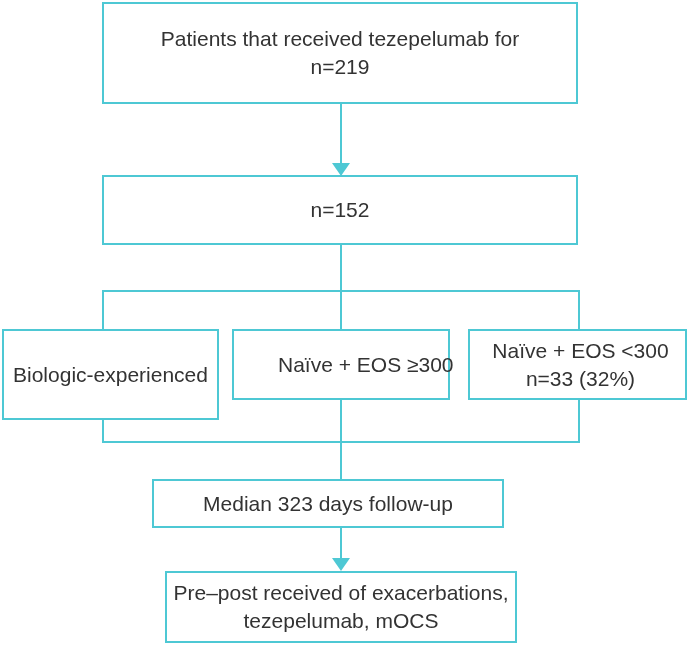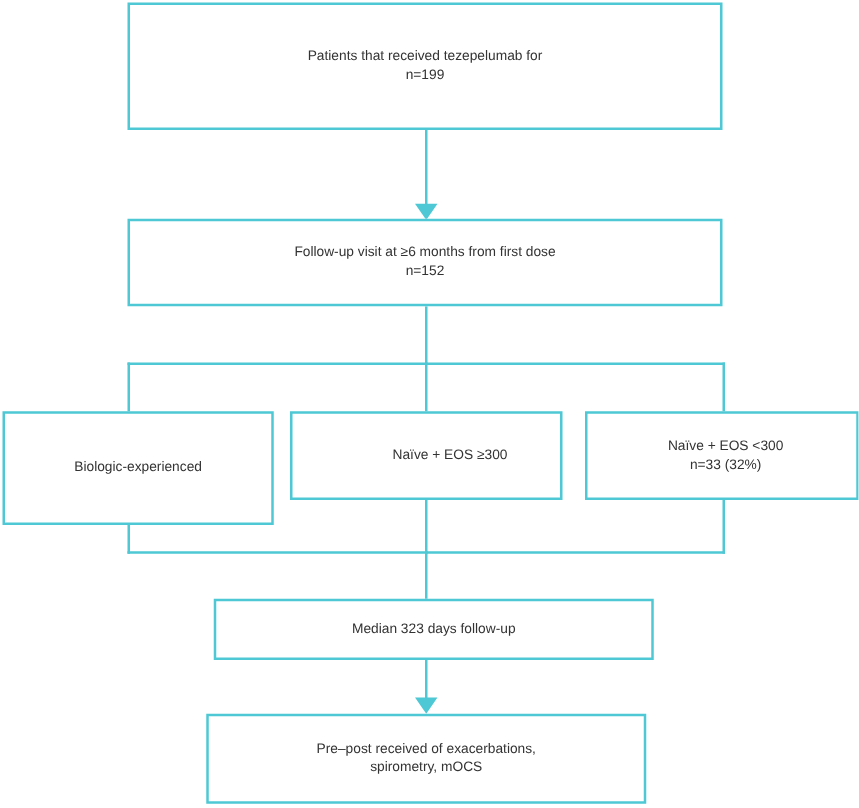--- a/index.html
+++ b/index.html
@@ -20,40 +20,40 @@
   .node {
     position: absolute;
     box-sizing: border-box;
     border: 2px solid #4ec8d4;
     background: #ffffff;
     display: flex;
     align-items: center;
     justify-content: center;
     text-align: center;
     color: #333333;
-    font-size: 11px;
+    font-size: 21px;
     line-height: 1.33;
     padding: 2px 6px;
     z-index: 2;
   }
   .node .lines {
     width: 100%;
   }
   .node .ln {
     display: block;
     white-space: nowrap;
   }
 
   
   #node-cohort     { left: 102px; top: 2px;   width: 476px; height: 102px; }
   #node-followup   { left: 102px; top: 175px; width: 476px; height: 70px;  }
   #node-biologic   { left: 2px;   top: 329px; width: 217px; height: 91px;  }
   #node-eos-high   { left: 232px; top: 329px; width: 218px; height: 71px; padding-left: 44px;  }
   #node-eos-low    { left: 468px; top: 329px; width: 219px; height: 71px; padding-left: 12px;  }
-  #node-median     { left: 171px; top: 479px; width: 352px; height: 49px;  }
+  #node-median     { left: 152px; top: 479px; width: 352px; height: 49px;  }
   #node-analysis   { left: 165px; top: 571px; width: 352px; height: 72px;  }
 
   
   .conn-v {
     position: absolute;
     width: 2px;
     background: #4ec8d4;
     z-index: 1;
   }
   .conn-h {
@@ -89,30 +89,29 @@
   #arrow-median-analysis     { left: 332px; top: 558px; }
 </style>
 </head>
 <body>
 
 <div id="flowchart">
 
   <div class="node" id="node-cohort">
     <span class="lines">
       <span class="ln">Patients that received tezepelumab for</span>
-      <span class="ln">n=199</span>
+      <span class="ln">n=219</span>
     </span>
   </div>
 
   <div class="conn-v" id="conn-cohort-followup"></div>
   <div class="arrowhead" id="arrow-cohort-followup"></div>
 
   <div class="node" id="node-followup">
     <span class="lines">
-      <span class="ln">Follow-up visit at ≥6 months from first dose</span>
       <span class="ln">n=152</span>
     </span>
   </div>
 
   <div class="conn-v" id="conn-followup-split"></div>
   <div class="conn-h" id="bracket-split-top"></div>
   <div class="conn-v" id="conn-split-biologic"></div>
   <div class="conn-v" id="conn-split-eos-high"></div>
   <div class="conn-v" id="conn-split-eos-low"></div>
 
@@ -146,17 +145,17 @@
       <span class="ln">Median 323 days follow-up</span>
     </span>
   </div>
 
   <div class="conn-v" id="conn-median-analysis"></div>
   <div class="arrowhead" id="arrow-median-analysis"></div>
 
   <div class="node" id="node-analysis">
     <span class="lines">
       <span class="ln">Pre–post received of exacerbations,</span>
-      <span class="ln">spirometry, mOCS</span>
+      <span class="ln">tezepelumab, mOCS</span>
     </span>
   </div>
 
 </div>
 
 </body></html>

